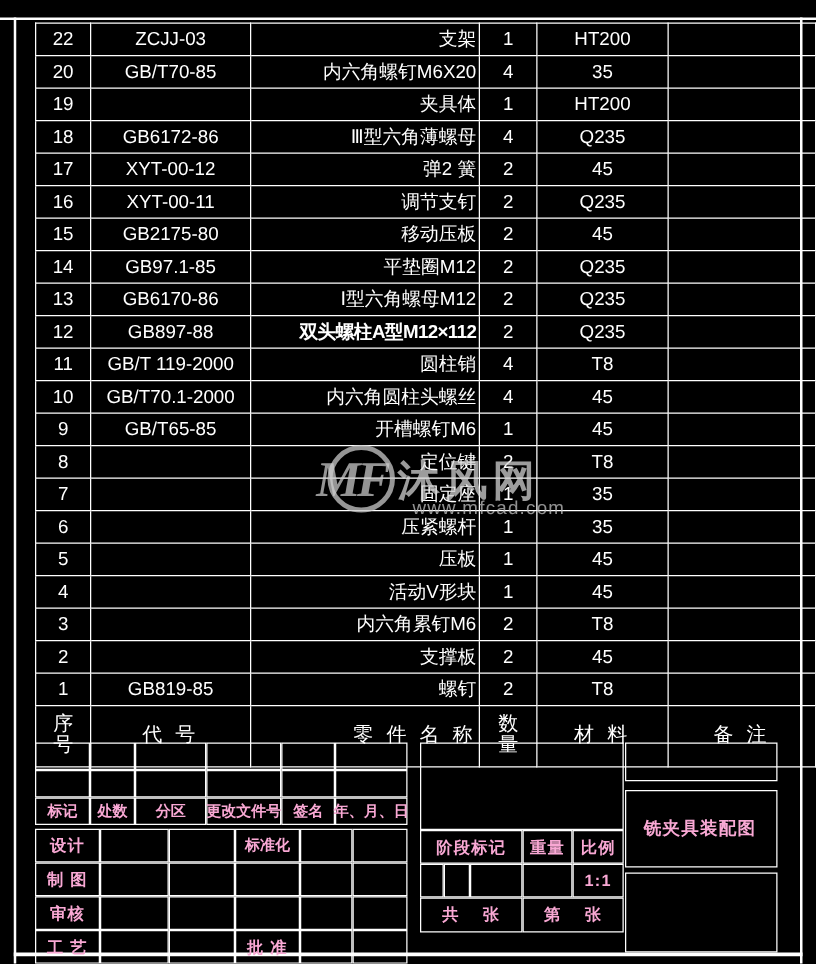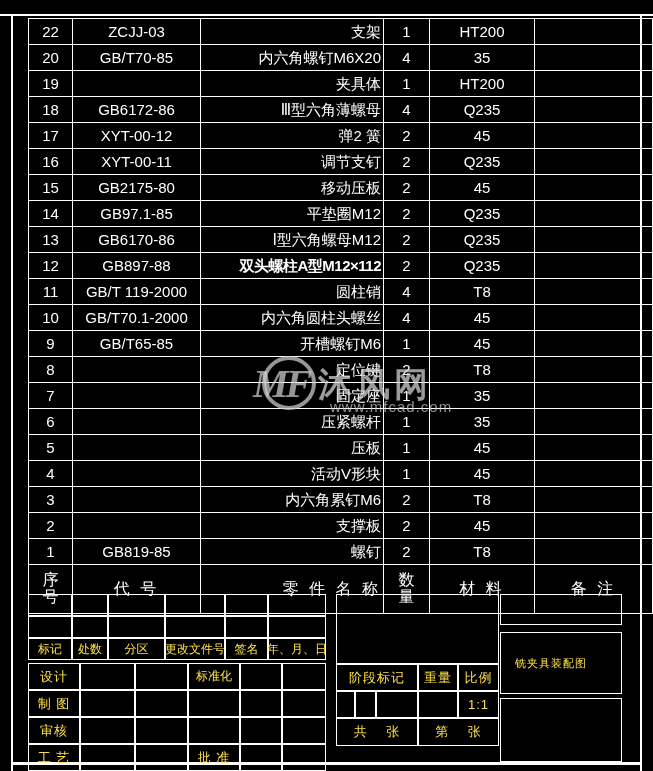--- a/index.html
+++ b/index.html
@@ -40,26 +40,26 @@
   .c-qty  {width:41px; text-align:center;}
   .c-mat  {width:100px;text-align:center;}
   .c-rem  {width:113px;text-align:center;}
 
   .bom .hdr td{height:48px;line-height:1.05;font-size:16px;letter-spacing:3px;}
   .hdr .stack{display:block;letter-spacing:0;line-height:1.05;}
   .tight{letter-spacing:0;}
   .sq{letter-spacing:0;font-size:14px;}
   .r12name{font-size:13px;letter-spacing:-0.5px;font-weight:bold;}
   .blk{position:absolute;border:1px solid #fff;box-sizing:border-box;}
-  .gtext{color:#fde047;font-size:13px;font-weight:normal;display:flex;
+  .gtext{color:#f9a8d4;font-size:13px;font-weight:bold;display:flex;
          align-items:center;justify-content:center;height:100%;white-space:nowrap;
          letter-spacing:1px;}
   .gtext.small{font-size:12px;letter-spacing:0;}
   .gtext.left{justify-content:flex-start;padding-left:14px;}
-  .gtext.big{font-size:11px;}
+  .gtext.big{font-size:14px;}
 
   
   .wm{position:absolute;pointer-events:none;opacity:.72;}
   .wm-mf{left:253px;top:360px;font-size:40px;font-weight:bold;color:#cfcfcf;
          font-family:"Liberation Serif",serif;font-style:italic;letter-spacing:-3px;}
   .wm-cn{left:318px;top:362px;font-size:34px;font-weight:bold;color:#d8d8d8;letter-spacing:4px;}
   .wm-url{left:330px;top:398px;font-size:15px;color:#c9c9c9;letter-spacing:1px;
           font-family:"Liberation Sans",sans-serif;}
   .wm-ring{position:absolute;left:262px;top:356px;width:46px;height:46px;
            border:4px solid #c8c8c8;border-radius:50%;opacity:.75;}

